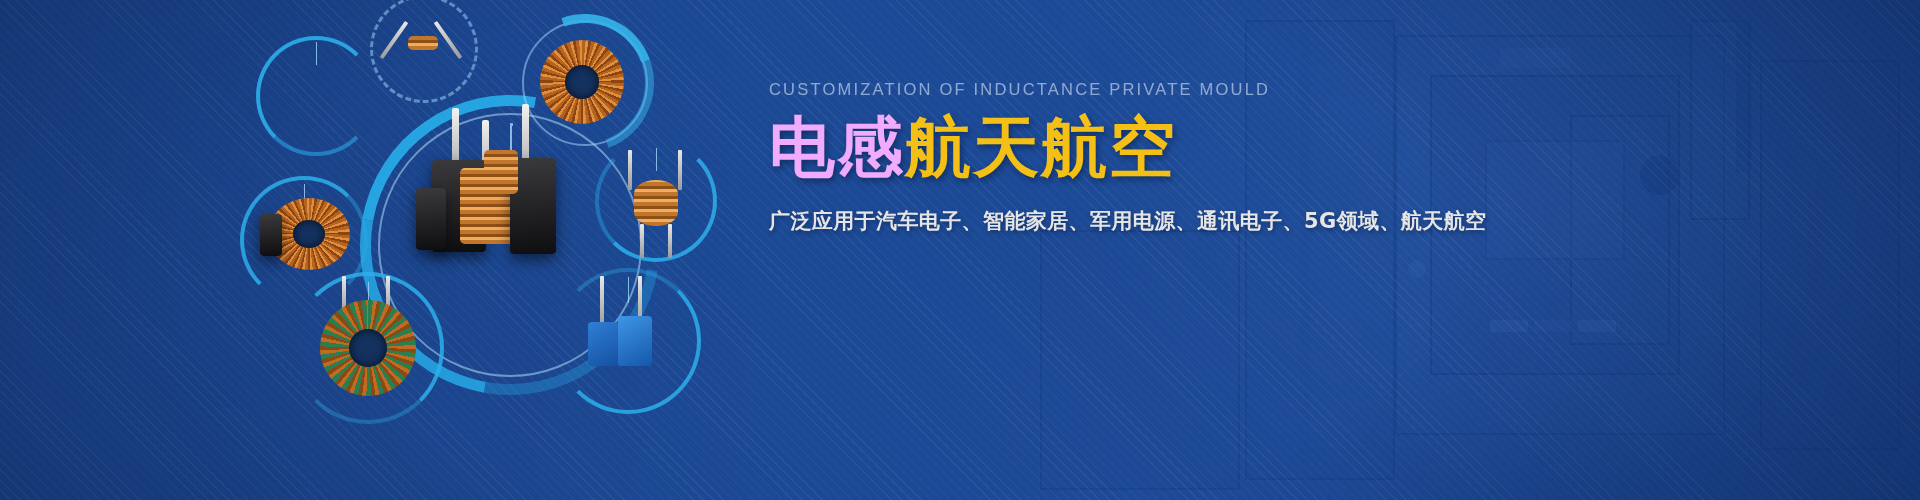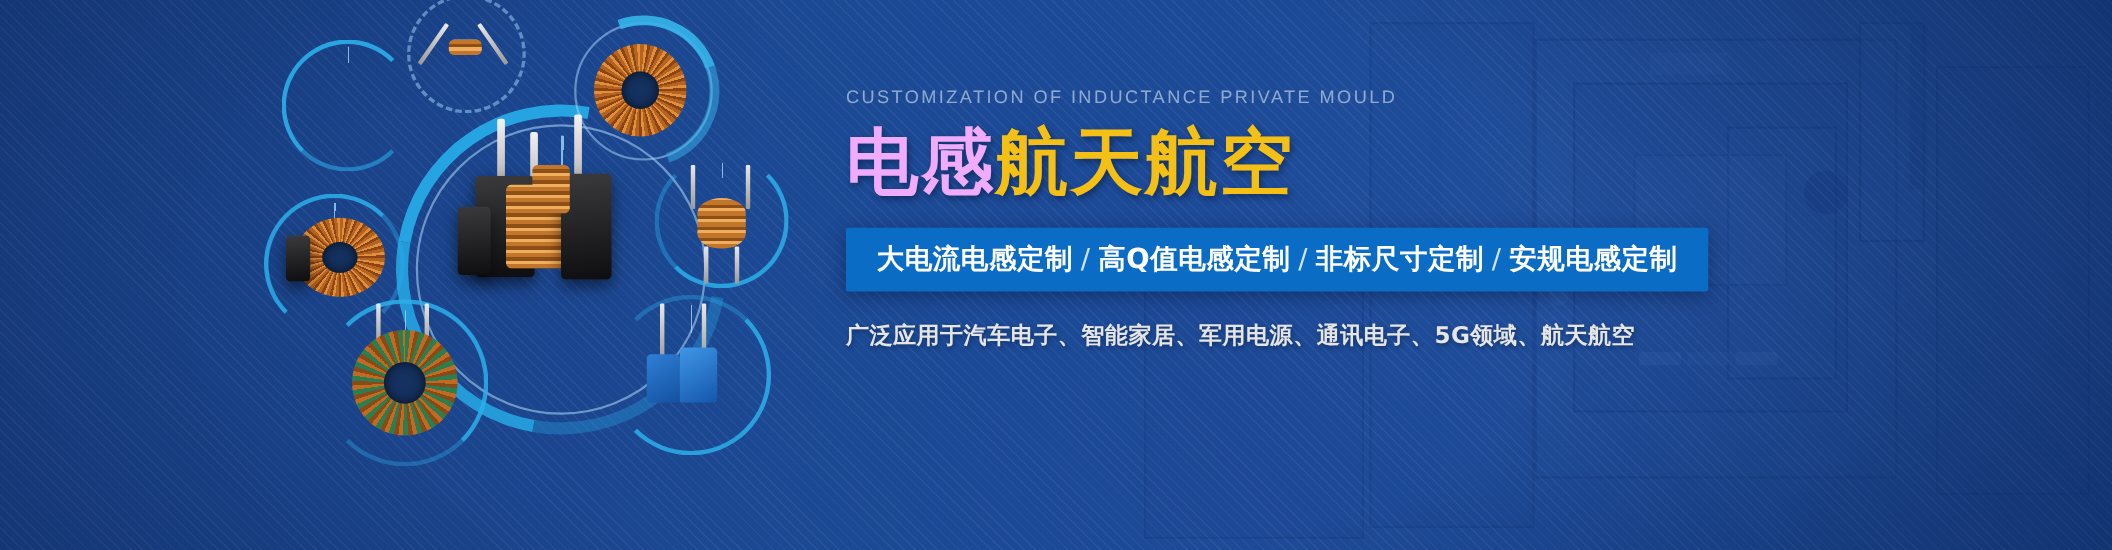--- a/index.html
+++ b/index.html
@@ -205,20 +205,17 @@
     <div class="blue-cap" style="left:378px;top:322px;width:30px;height:44px;"></div>
     <div class="blue-cap" style="left:408px;top:316px;width:34px;height:50px;background:linear-gradient(150deg,#3f96e6,#1457ab);"></div>
   </div>
 
   <div class="text-block">
 
     <div class="eyebrow">CUSTOMIZATION OF INDUCTANCE PRIVATE MOULD</div>
 
     <div class="headline"><span class="w">电感</span><span class="g">航天航空</span></div>
 
-    <div class="pill">
-      <span class="pill-text"><span>大电流电感定制</span><span class="sep">/</span><span>高Q值电感定制</span><span class="sep">/</span><span>非标尺寸定制</span><span class="sep">/</span><span>安规电感定制</span></span>
-    </div>
 
     <div class="desc">广泛应用于汽车电子、智能家居、军用电源、通讯电子、5G领域、航天航空</div>
   </div>
 
 </div>
 
 </body></html>

